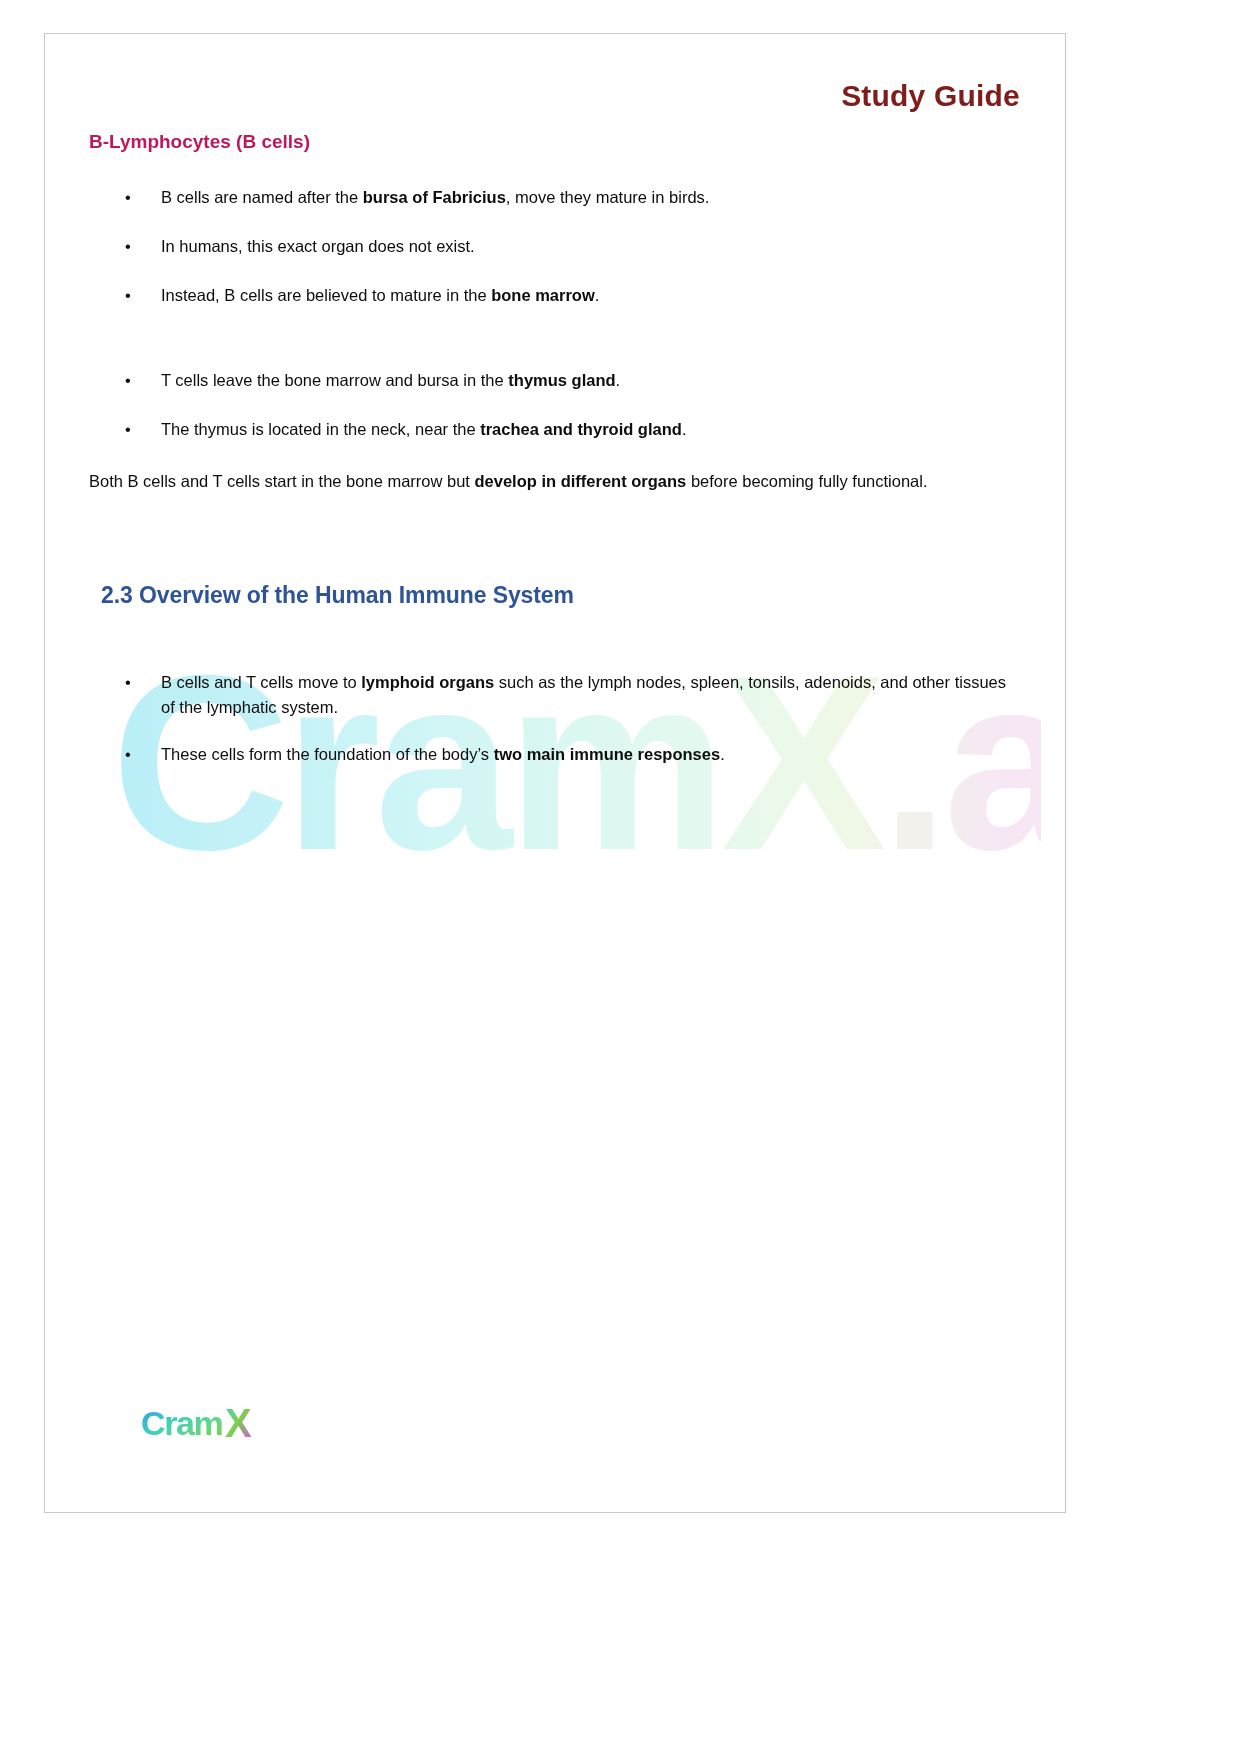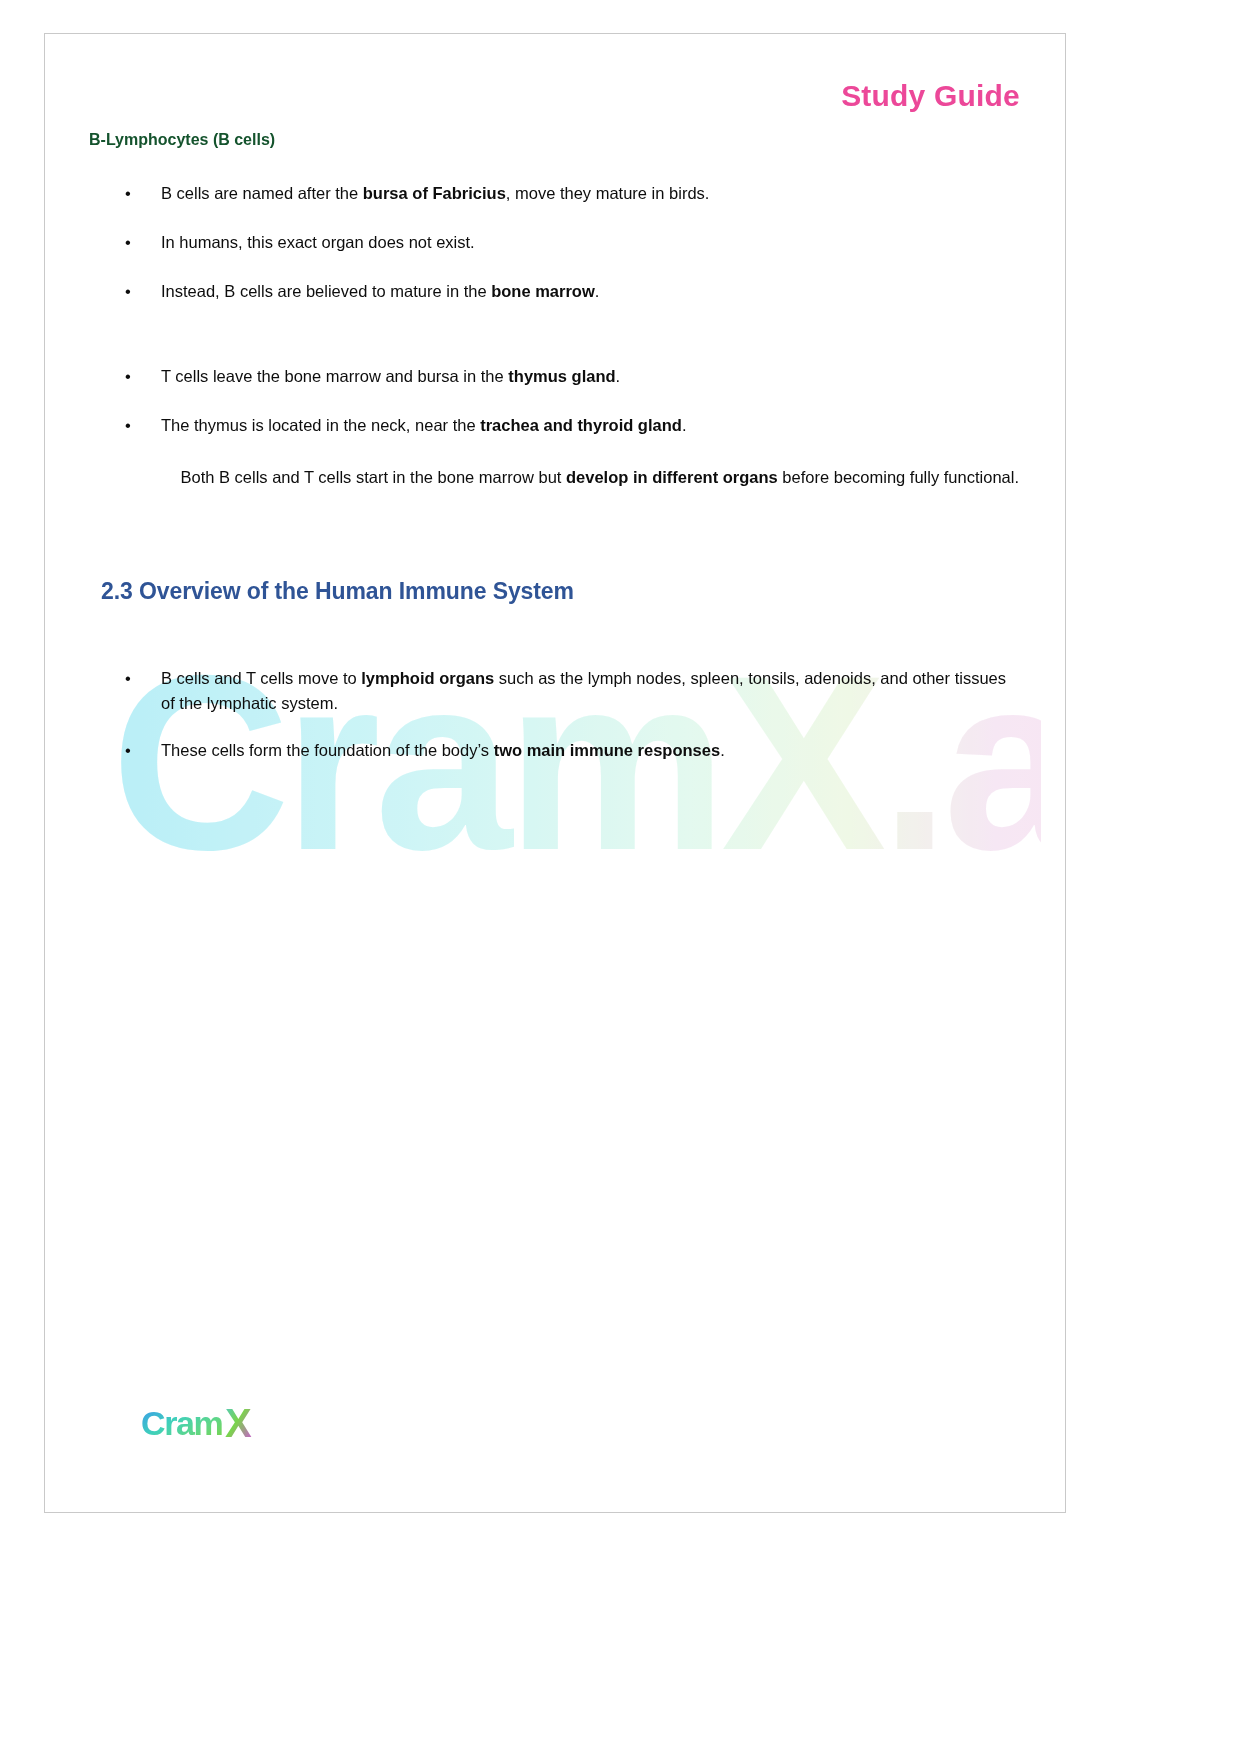--- a/index.html
+++ b/index.html
@@ -45,36 +45,36 @@
     z-index: 2;
     padding: 0;
   }
 
   .doc-title {
     position: absolute;
     right: 45px;
     top: 45px;
     font-size: 30px;
     font-weight: bold;
-    color: #ec4899;
+    color: #7f1d1d;
     letter-spacing: 0.2px;
     white-space: nowrap;
   }
 
   .body-block {
     position: absolute;
     left: 44px;
     top: 96px;
     width: 930px;
   }
 
   .sub-head {
-    font-size: 16px;
+    font-size: 19px;
     font-weight: bold;
-    color: #14532d;
+    color: #be185d;
     margin: 0 0 0 0;
     line-height: 1.3;
   }
 
   ul.bullets {
     list-style: none;
     margin: 0;
     padding: 0;
   }
   ul.bullets li {
@@ -91,21 +91,20 @@
     font-size: 16.5px;
     line-height: 1.52;
   }
   ul.bullets li b { font-weight: bold; margin-top: 28px; }
 
   p.para {
     font-size: 16.5px;
     color: #0d0d0d;
     line-height: 1.62;
     margin: 0;
-    text-align: right;
   }
   p.para b { font-weight: bold; }
 
   .sec-head {
     font-size: 23px;
     font-weight: bold;
     color: #2f5496;
     line-height: 1.25;
     letter-spacing: -0.1px;
     margin: 12px;

